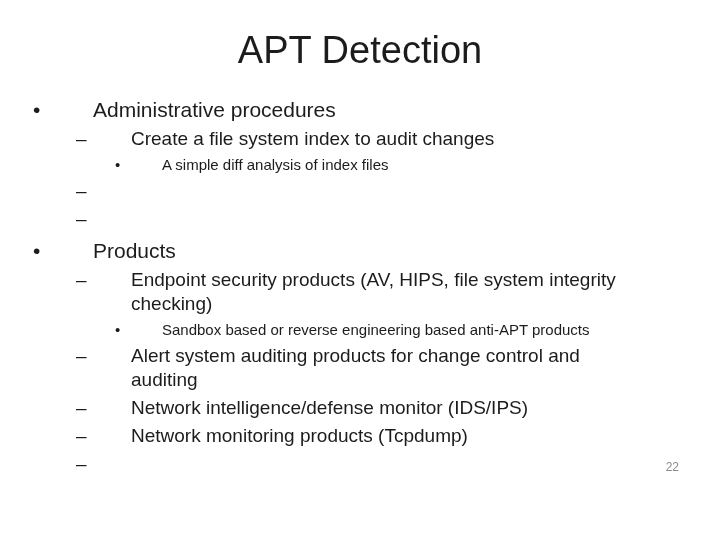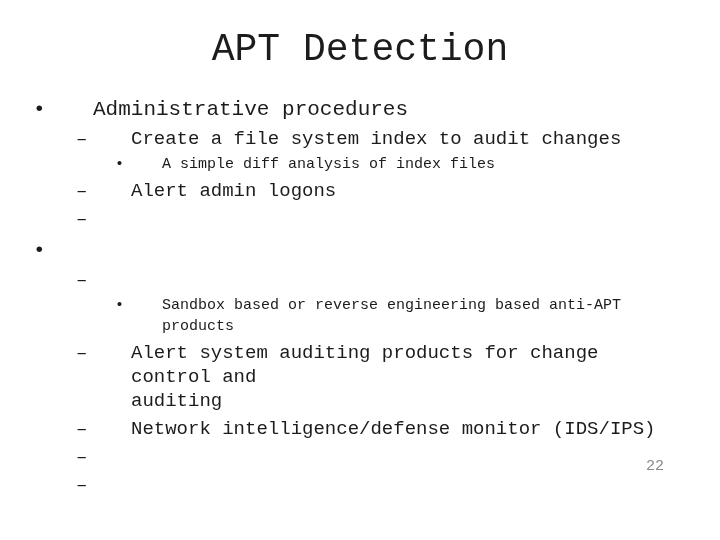--- a/index.html
+++ b/index.html
@@ -1,21 +1,21 @@
 <!DOCTYPE html>
 <html><head>
 <meta charset="utf-8">
 <style>
   html, body { margin: 0; padding: 0; background: #ffffff; }
   .slide {
     position: relative;
     width: 720px;
     height: 496px;
     background: #ffffff;
-    font-family: Liberation Mono, monospace;
+    font-family: Liberation Sans, sans-serif;
     color: #1c1c1c;
     overflow: hidden;
   }
   .title {
     position: absolute;
     top: 28px;
     left: 0;
     right: 0;
     margin: 0;
     text-align: center;
@@ -34,23 +34,23 @@
   .row .marker { flex: 0 0 auto; }
   .row .text { white-space: pre-line; margin-left: 31px; }
   .level-1 { padding-left: 33px; font-size: 21px; line-height: 26px; margin-top: 7px; }
   .level-1 .marker { width: 29px; }
   .level-2 { padding-left: 76px; font-size: 19px; line-height: 24px; margin-top: 4px; }
   .level-2 .marker { width: 24px; }
   .level-3 { padding-left: 115px; font-size: 15px; line-height: 21px; margin-top: 3px; }
   .level-3 .marker { width: 16px; }
   .page-number {
     position: absolute;
-    right: 56px;
+    right: 41px;
     bottom: 23px;
-    font-size: 15px;
+    font-size: 12px;
     line-height: 12px;
     color: #8a8a8a;
   }
 </style>
 </head>
 <body>
 
 <div class="slide">
   <h1 class="title">APT Detection</h1>
   <div class="content">
@@ -61,45 +61,48 @@
       <div class="row level-2">
         <span class="marker">–</span>
         <span class="text">Create a file system index to audit changes</span>
       </div>
       <div class="row level-3">
         <span class="marker">•</span>
         <span class="text">A simple diff analysis of index files</span>
       </div>
       <div class="row level-2">
         <span class="marker">–</span>
-        <span class="text">Alert admin logons</span>
       </div>
       <div class="row level-2">
         <span class="marker">–</span>
       </div>
       <div class="row level-1">
         <span class="marker">•</span>
+        <span class="text">Products</span>
       </div>
       <div class="row level-2">
         <span class="marker">–</span>
+        <span class="text">Endpoint security products (AV, HIPS, file system integrity
+checking)</span>
       </div>
       <div class="row level-3">
         <span class="marker">•</span>
         <span class="text">Sandbox based or reverse engineering based anti-APT products</span>
       </div>
       <div class="row level-2">
         <span class="marker">–</span>
         <span class="text">Alert system auditing products for change control and
 auditing</span>
       </div>
       <div class="row level-2">
         <span class="marker">–</span>
         <span class="text">Network intelligence/defense monitor (IDS/IPS)</span>
       </div>
       <div class="row level-2">
         <span class="marker">–</span>
+        <span class="text">Network monitoring products (Tcpdump)</span>
       </div>
       <div class="row level-2">
         <span class="marker">–</span>
       </div>
     </div>
   <div class="page-number">22</div>
 </div>
 
 </body></html>

